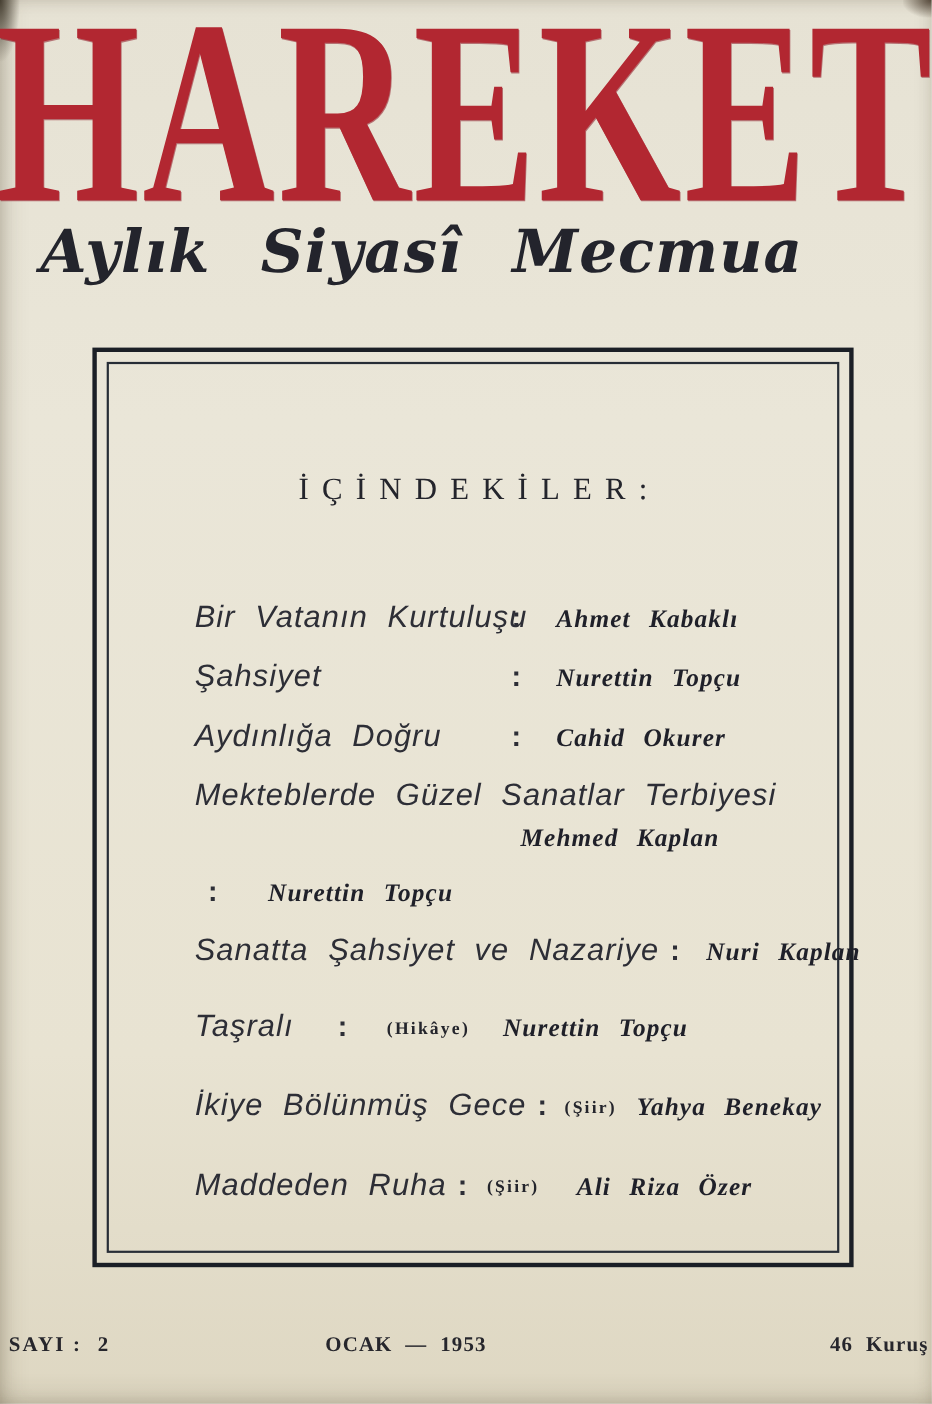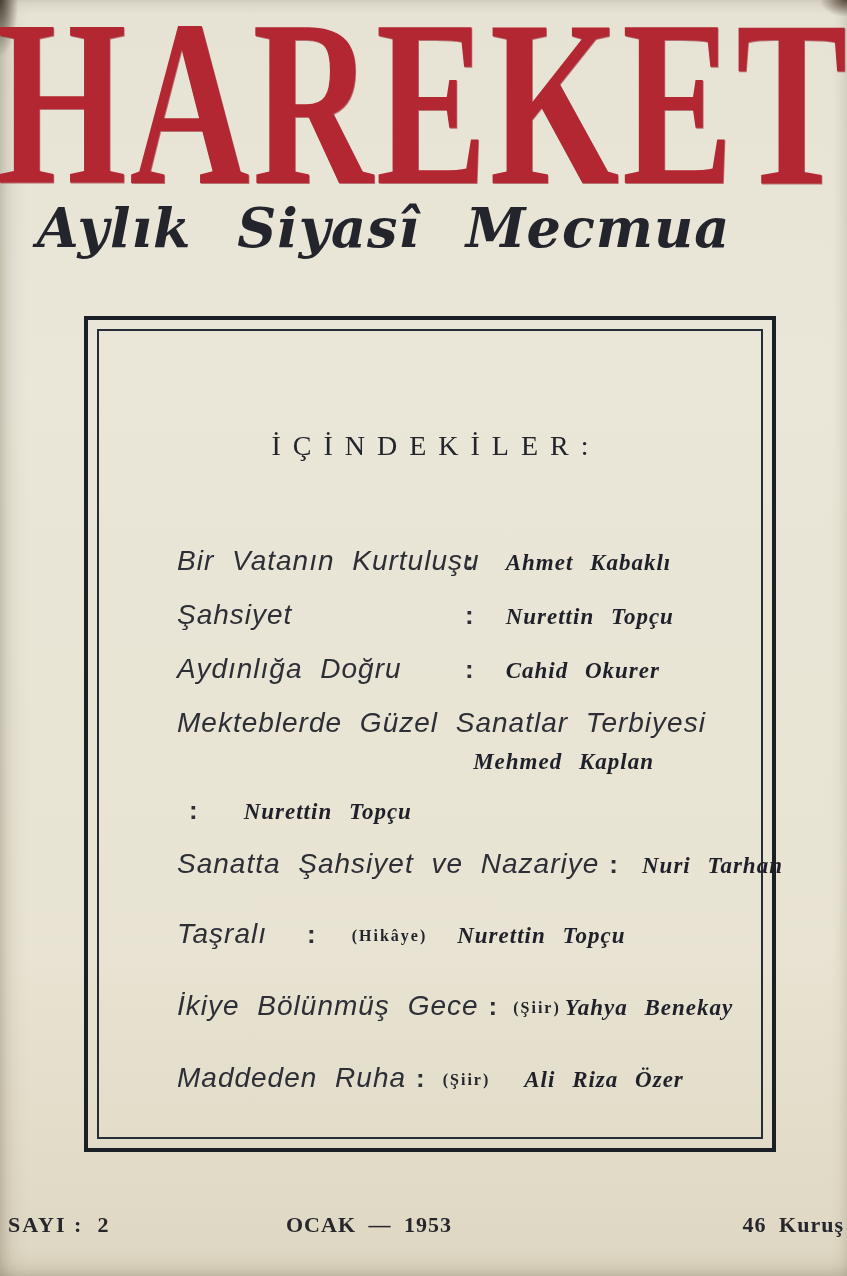--- a/index.html
+++ b/index.html
@@ -65,30 +65,30 @@
   .toc-row { display:flex; align-items:baseline; line-height:31px; margin-bottom:21px; white-space:nowrap; }
   .t { font-family:"Liberation Sans", sans-serif; font-style:italic;
        font-size:28px; letter-spacing:1px; word-spacing:9px; color:#2d2e36; }
   .tw  { width:288px; flex:none; }
   .tw2 { width:130px; flex:none; }
   .c { font-family:"Liberation Sans", sans-serif; font-size:26px; font-weight:700; color:#2d2e36; }
   .a { font-family:Liberation Serif, serif; font-style:italic; font-weight:700;
        font-size:23px; letter-spacing:1px; word-spacing:10px; color:#1f2029; }
   .g { font-family:"Liberation Serif", serif; font-weight:700; font-size:16px;
        letter-spacing:2px; color:#24252c; position:relative; top:-2px;margin-top:20px; } .ml10{margin-left:10px} .ml12{margin-left:12px}
-  .ml14{margin-left:4px} .ml16{margin-left:16px} .ml18{margin-left:18px}
+  .ml14{margin-left:18px} .ml16{margin-left:16px} .ml18{margin-left:18px}
   .ml24{margin-left:24px} .ml30{margin-left:30px}
   .ml32{margin-left:32px} .ml34{margin-left:34px} .ml36{margin-left:36px}
   .ml46{margin-left:46px}
   .row4-line1 { margin-bottom:8px; }
   .row4-line2 { justify-content:flex-end; padding-right:98px; margin-bottom:18px; }
 
   
   .footer { position:absolute; top:1212px; left:0; width:847px; height:30px;
-            font-family:"Liberation Serif", serif; font-weight:700; font-size:22px;
+            font-family:"Liberation Serif", serif; font-weight:700; font-size:19px;
             color:#26262c; }
   .footer-left  { position:absolute; left:8px; top:0; letter-spacing:2px; }
   .issue-num { margin-left:14px; letter-spacing:0; }
   .footer-center{ position:absolute; left:0; top:0; width:738px; text-align:center;
                   letter-spacing:1px; word-spacing:6px; }
   .footer-right { position:absolute; right:3px; top:0; letter-spacing:1px; word-spacing:6px; }
 </style>
 </head>
 <body>
 
@@ -135,21 +135,21 @@
     </div>
 
     <div class="toc-row">
       <span class="c ml12">:</span>
       <span class="a ml46">Nurettin Topçu</span>
     </div>
 
     <div class="toc-row">
       <span class="t">Sanatta Şahsiyet ve Nazariye</span>
       <span class="c ml10">:</span>
-      <span class="a ml24">Nuri Tarhan</span>
+      <span class="a ml24">Nuri Kaplan</span>
     </div>
 
     <div class="toc-row">
       <span class="t tw2">Taşralı</span>
       <span class="c">:</span>
       <span class="g ml36">(Hikâye)</span>
       <span class="a ml30">Nurettin Topçu</span>
     </div>
 
     <div class="toc-row">

